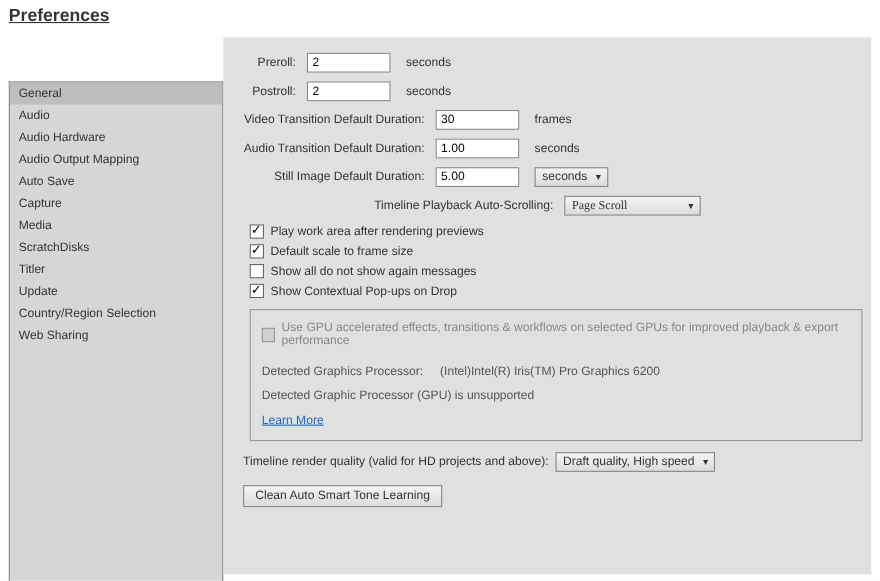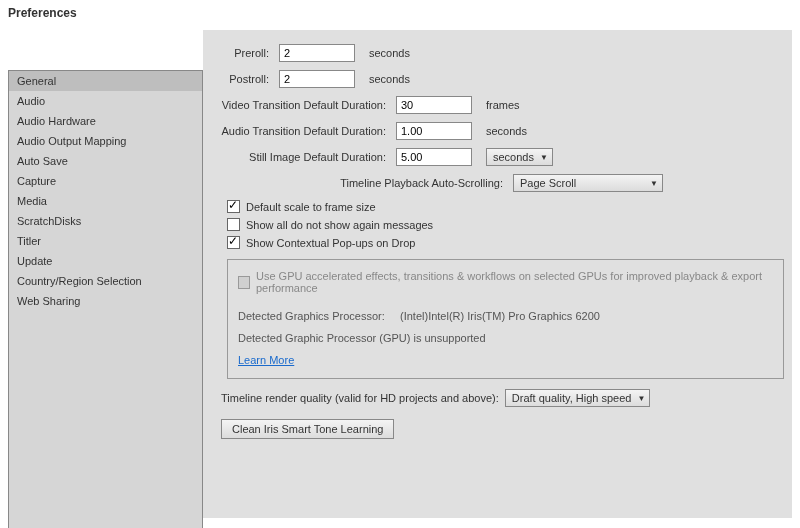--- a/index.html
+++ b/index.html
@@ -8,21 +8,22 @@
     font-size: 11px;
     background: #fff;
     color: #333;
     width: 800px;
     height: 528px;
     overflow: hidden;
   }
   .window-title {
     padding: 6px 8px;
     font-weight: bold;
-    font-size: 12px;
+    font-size: 16px;
+    text-decoration: underline;
   }
   .content {
     display: flex;
     padding: 4px 8px 8px 8px;
     height: 500px;
   }
   .sidebar {
     width: 195px;
     border: 1px solid #888;
     background: #d6d6d6;
@@ -75,21 +76,21 @@
     padding: 0 4px 0 6px;
     cursor: pointer;
     font-size: 11px;
   }
   .dropdown .arrow {
     margin-left: 6px;
     font-size: 8px;
     color: #333;
   }
   .dropdown.w-sec { min-width: 54px; }
-  .dropdown.w-auto { width: 150px; justify-content: space-between; }
+  .dropdown.w-auto { width: 124px; justify-content: space-between; font-family: Liberation Serif, serif; }
   .dropdown.w-render { min-width: 145px; }
   .check-row {
     display: flex;
     align-items: center;
     margin: 5px 0 5px 6px;
   }
   .check {
     width: 13px;
     height: 13px;
     border: 1px solid #666;
@@ -203,20 +204,24 @@
     <div class="row">
       <span class="lbl auto">Timeline Playback Auto-Scrolling:</span>
       <span class="dropdown w-auto">
         <span>Page Scroll</span>
         <span class="arrow">▼</span>
       </span>
     </div>
 
     <div class="check-row">
       <span class="check checked"></span>
+      <span>Play work area after rendering previews</span>
+    </div>
+    <div class="check-row">
+      <span class="check checked"></span>
       <span>Default scale to frame size</span>
     </div>
     <div class="check-row">
       <span class="check"></span>
       <span>Show all do not show again messages</span>
     </div>
     <div class="check-row">
       <span class="check checked"></span>
       <span>Show Contextual Pop-ups on Drop</span>
     </div>
@@ -237,16 +242,16 @@
 
     <div class="render-row">
       <span>Timeline render quality (valid for HD projects and above):</span>
       <span style="width:6px;"></span>
       <span class="dropdown w-render">
         <span>Draft quality, High speed</span>
         <span class="arrow">▼</span>
       </span>
     </div>
 
-    <span class="btn">Clean Iris Smart Tone Learning</span>
+    <span class="btn">Clean Auto Smart Tone Learning</span>
 
   </div>
 </div>
 
 </body></html>

